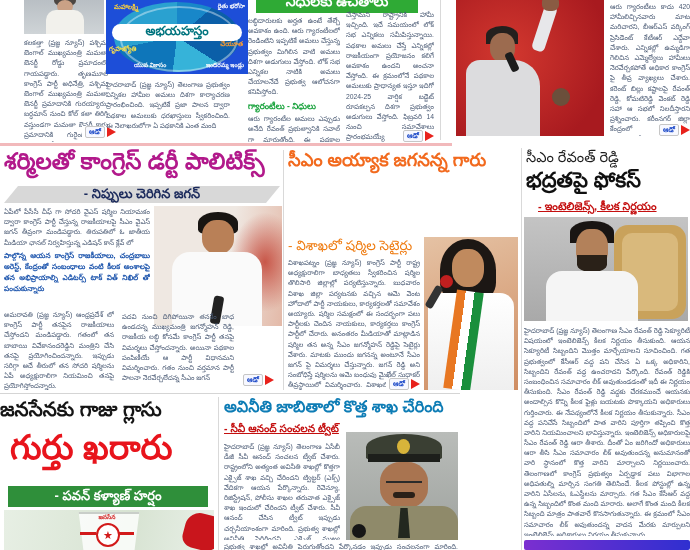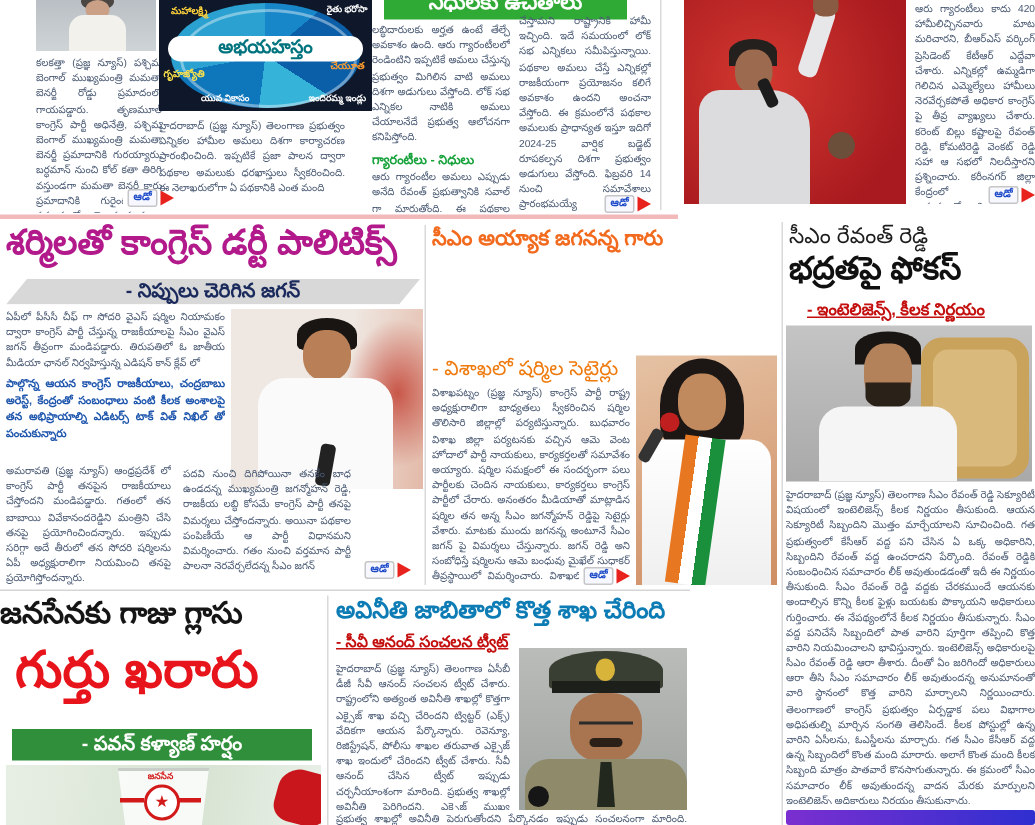--- a/index.html
+++ b/index.html
@@ -11,21 +11,21 @@
 
   
   .audio{position:absolute;right:0;bottom:0;display:flex;align-items:center;gap:2px;background:#fff;padding-left:3px;}
   .audio-box{border:1px solid #c6c6c6;border-radius:2px;background:#f7f8ff;color:#1c49c8;font-weight:bold;font-size:7px;padding:0 3px;line-height:10px;}
   .audio-tri{width:0;height:0;border-top:5px solid transparent;border-bottom:5px solid transparent;border-left:9px solid #e8221c;}
 
   
   .h-magenta{position:absolute;font-weight:bold;color:#b2198b;font-size:23px;white-space:nowrap;overflow:hidden;}
   .band-gray{position:absolute;background:#d8d8d8;clip-path:polygon(14px 0,100% 0,calc(100% - 14px) 100%,0 100%);
              display:flex;align-items:center;justify-content:center;color:#1b2a5c;font-weight:bold;font-size:13px;}
-  .h-orange-k{position:absolute;font-weight:bold;color:#f26a1e;font-size:14px;white-space:nowrap;}
+  .h-orange-k{position:absolute;font-weight:bold;color:#f26a1e;font-size:18px;white-space:nowrap;}
   .h-orange{position:absolute;font-weight:bold;color:#f2521c;font-size:41px;white-space:nowrap;letter-spacing:1px;}
   .sub-orange{position:absolute;font-weight:normal;color:#ef7a0e;font-size:13.5px;white-space:nowrap;}
   .h-k-black{position:absolute;color:#1d1d1d;font-size:14.5px;white-space:nowrap;}
   .h-black{position:absolute;font-weight:bold;color:#101010;font-size:21px;white-space:nowrap;}
   .sub-red{position:absolute;font-weight:bold;color:#c40f0f;font-size:11px;text-decoration:underline;white-space:nowrap;}
   .h-black2{position:absolute;font-weight:bold;color:#151515;font-size:20px;white-space:nowrap;}
   .h-red{position:absolute;font-weight:bold;color:#e8141c;font-size:34px;white-space:nowrap;}
   .band-green{position:absolute;background:#2f8f3a;display:flex;align-items:center;justify-content:center;
               color:#fff;font-weight:bold;font-size:13px;}
   .h-blue{position:absolute;font-weight:bold;color:#0d7cb5;font-size:16px;white-space:nowrap;}
@@ -39,21 +39,21 @@
 
   
   .photo{position:absolute;overflow:hidden;}
   .photo *{position:absolute;}
 
   .p-mamata{background:linear-gradient(180deg,#b9bfc4,#cfd4d7);}
   .p-mamata .m-hair{left:30px;top:-5px;width:22px;height:12px;background:#4c4642;border-radius:50%;}
   .p-mamata .m-head{left:33px;top:0;width:16px;height:13px;background:#caa186;border-radius:50%;}
   .p-mamata .m-body{left:22px;top:10px;width:38px;height:24px;background:#f2f1ec;border-radius:10px 10px 0 0;}
 
-  .p-ad{background:#0f172a;}
+  .p-ad{background:#1d4ed8;}
   .p-ad .ad-pie{left:8px;top:2px;width:126px;height:70px;border-radius:50%;
     background:conic-gradient(#1887c9 0 14%,#0b5fa8 14% 34%,#36b3d9 34% 52%,#0e76ba 52% 72%,#2aa1d0 72% 100%);}
   .p-ad .ad-ring{left:14px;top:6px;width:114px;height:62px;border-radius:50%;border:2px solid #ffffff66;}
   .p-ad .ad-bandw{left:6px;right:6px;top:24px;height:17px;background:#fff;border-radius:9px;
     display:flex;align-items:center;justify-content:center;}
   .p-ad .ad-title{position:static;color:#00747e;font-weight:bold;font-size:12.5px;white-space:nowrap;}
   .ad-lbl{font-weight:bold;white-space:nowrap;}
 
   .p-ktr{background:radial-gradient(circle at 35% 40%,#d3382f,#a81a1f 80%);}
   .p-ktr .k-arm{left:82px;top:4px;width:13px;height:48px;background:#e7e7ea;transform:rotate(18deg);border-radius:5px;}

